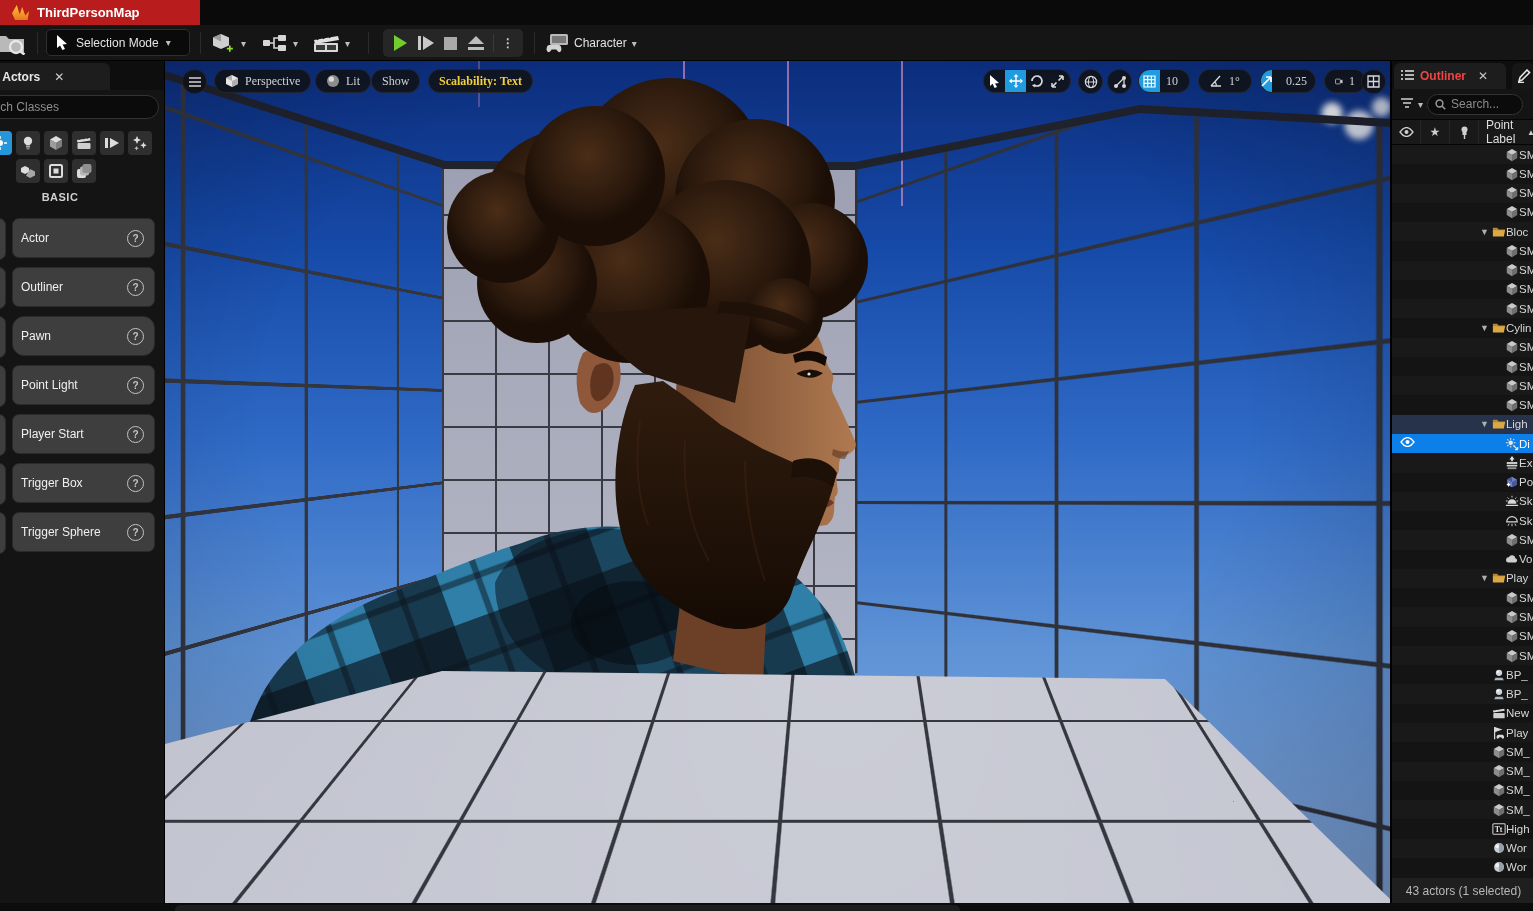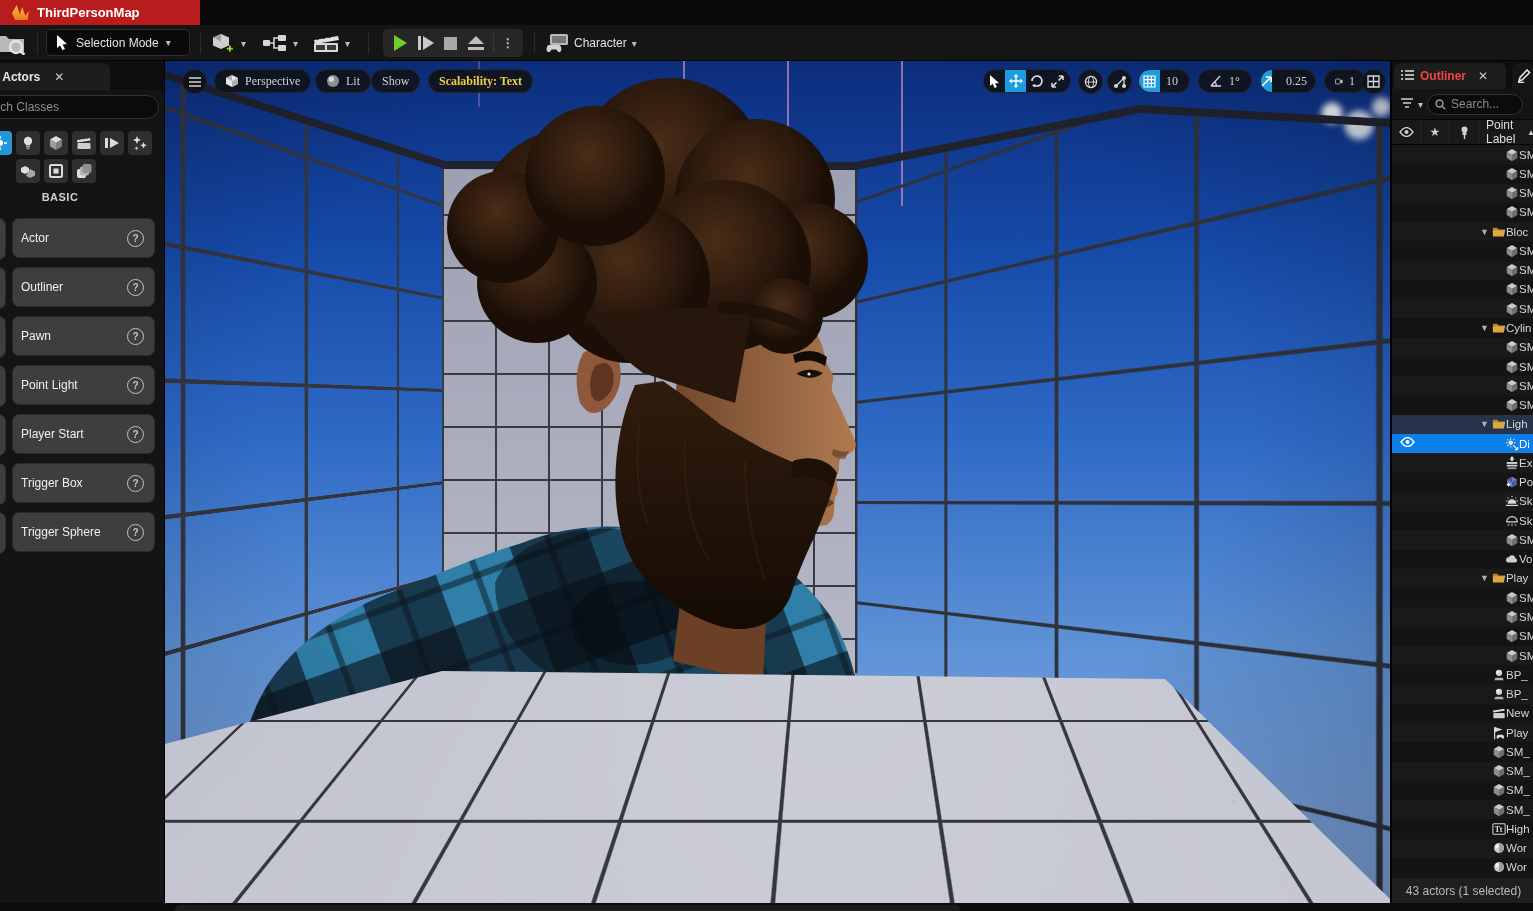--- a/index.html
+++ b/index.html
@@ -274,21 +274,21 @@
       <div class="pa-card" style="top: 157px;">
         <span class="nm">Actor</span>
         <span class="q">?</span>
       </div>
       <div class="pa-sliver" style="top: 206px;"></div>
       <div class="pa-card" style="top: 206px;">
         <span class="nm">Outliner</span>
         <span class="q">?</span>
       </div>
       <div class="pa-sliver" style="top: 255px;"></div>
-      <div class="pa-card" style="top: 255px;">
+      <div class="pa-card" style="top: 255px; border-radius: 12px;">
         <span class="nm">Pawn</span>
         <span class="q">?</span>
       </div>
       <div class="pa-sliver" style="top: 304px;"></div>
       <div class="pa-card" style="top: 304px;">
         <span class="nm">Point Light</span>
         <span class="q">?</span>
       </div>
       <div class="pa-sliver" style="top: 353px;"></div>
       <div class="pa-card" style="top: 353px;">

